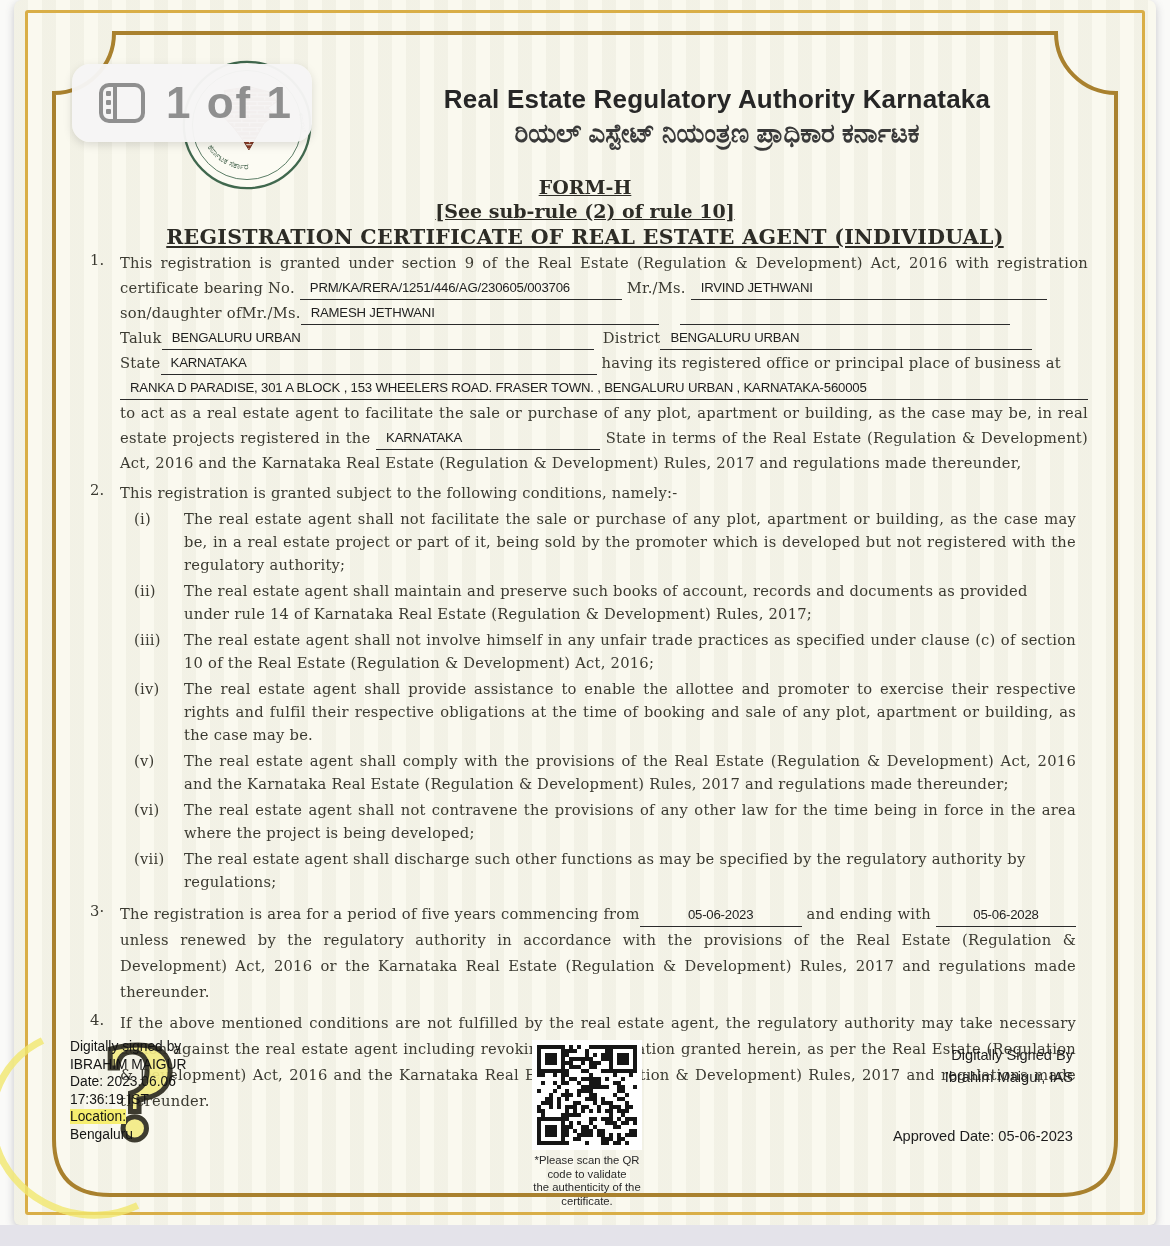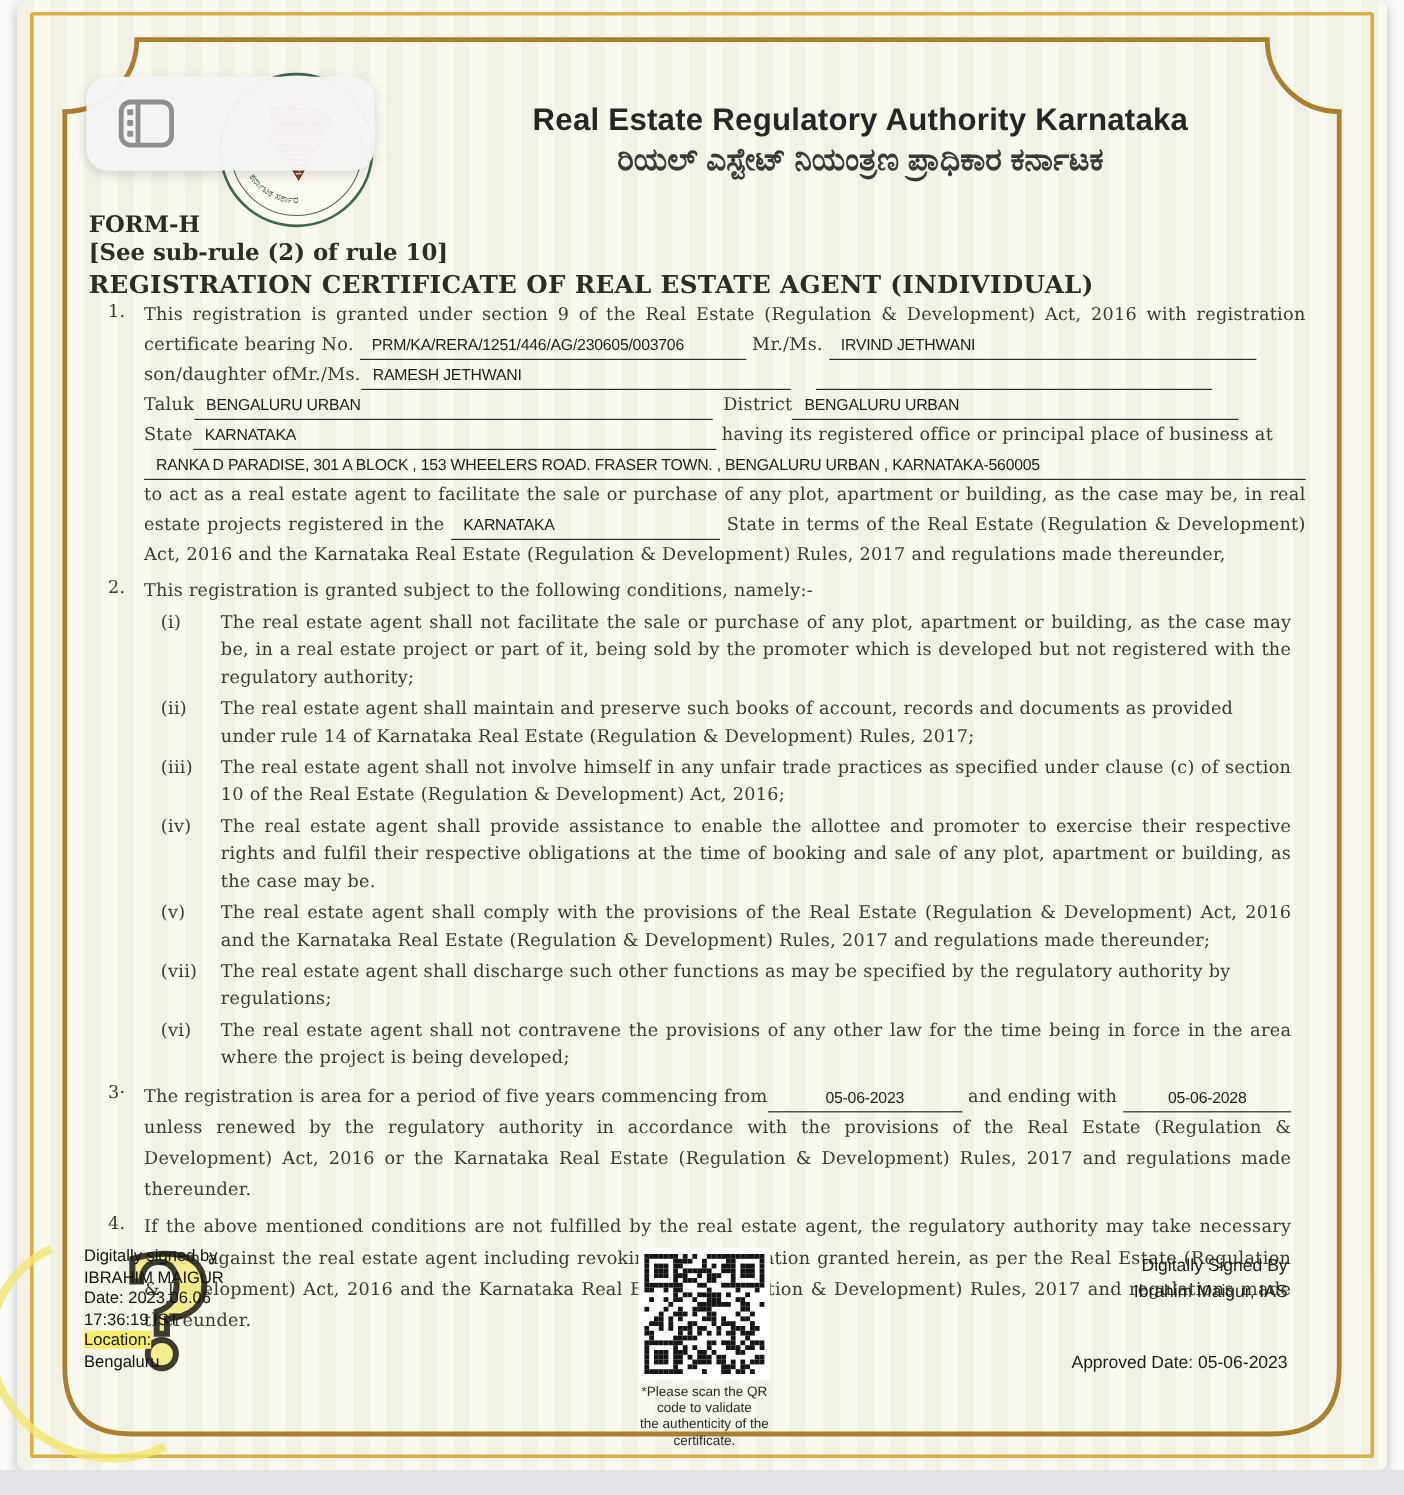--- a/index.html
+++ b/index.html
@@ -26,22 +26,22 @@
     background:rgba(246,245,245,.97);border-radius:18px;
     box-shadow:0 3px 10px rgba(0,0,0,.13);
     display:flex;align-items:center;gap:20px;padding-left:26px;box-sizing:border-box;z-index:5;
   }
   .badge-text{font-size:44px;font-weight:700;color:#8f8f8f;letter-spacing:2px;}
   
   .logo{position:absolute;left:166px;top:58px;z-index:1;}
   .title-block{position:absolute;left:316px;right:52px;top:84px;text-align:center;z-index:2;}
   .title-en{font-size:26px;font-weight:700;color:#262626;letter-spacing:.2px;}
   .title-kn{font-size:26px;font-weight:700;color:#3a3a3a;margin-top:3px;}
-  .form-head{position:absolute;left:60px;right:60px;top:176px;text-align:left;
-    font-family:"DejaVu Serif",serif;color:#2d2c26;z-index:2;}
+  .form-head{position:absolute;left:60px;right:60px;top:176px;text-align:center;
+    font-family:"DejaVu Serif",serif;color:#2d2c26;z-index:2;text-decoration:underline;}
   .form-name{font-size:19px;font-weight:700;}
   .form-subrule{font-size:19px;font-weight:700;margin-top:2px;}
   .form-title{font-size:20.5px;font-weight:700;margin-top:3px;letter-spacing:.3px;}
   
   .content{
     position:absolute;left:76px;right:80px;top:250px;
     font-family:"DejaVu Serif",serif;font-size:14.7px;color:#3b3a31;
     letter-spacing:.25px;
   }
   .item{display:flex;margin-bottom:5px;}
@@ -113,20 +113,21 @@
   </svg>
 
   <div class="badge">
     <svg width="48" height="42" viewBox="0 0 48 42">
       <rect x="3" y="3" width="42" height="36" rx="8" fill="none" stroke="#8f8f8f" stroke-width="4"></rect>
       <line x1="17" y1="3" x2="17" y2="39" stroke="#8f8f8f" stroke-width="4"></line>
       <rect x="8" y="9" width="5" height="5" rx="1" fill="#8f8f8f"></rect>
       <rect x="8" y="18" width="5" height="5" rx="1" fill="#8f8f8f"></rect>
       <rect x="8" y="27" width="5" height="5" rx="1" fill="#8f8f8f"></rect>
     </svg>
+    <span class="badge-text">1 of 1</span>
   </div>
 
   <div class="title-block">
     <div class="title-en">Real Estate Regulatory Authority Karnataka</div>
     <div class="title-kn">ರಿಯಲ್ ಎಸ್ಟೇಟ್ ನಿಯಂತ್ರಣ ಪ್ರಾಧಿಕಾರ ಕರ್ನಾಟಕ</div>
   </div>
   <div class="form-head">
     <div class="form-name">FORM-H</div>
     <div class="form-subrule">[See sub-rule (2) of rule 10]</div>
     <div class="form-title">REGISTRATION CERTIFICATE OF REAL ESTATE AGENT (INDIVIDUAL)</div>
@@ -185,26 +186,26 @@
             </div>
           <div class="cond">
               <div class="lbl">(iv)</div>
               <div class="txt">The real estate agent shall provide assistance to enable the allottee and promoter to exercise their respective rights and fulfil their respective obligations at the time of booking and sale of any plot, apartment or building, as the case may be.</div>
             </div>
           <div class="cond">
               <div class="lbl">(v)</div>
               <div class="txt">The real estate agent shall comply with the provisions of the Real Estate (Regulation &amp; Development) Act, 2016 and the Karnataka Real Estate (Regulation &amp; Development) Rules, 2017 and regulations made thereunder;</div>
             </div>
           <div class="cond">
+              <div class="lbl">(vi)</div>
+              <div class="txt">The real estate agent shall not contravene the provisions of any other law for the time being in force in the area where the project is being developed;</div>
+            </div>
+          <div class="cond">
               <div class="lbl">(vii)</div>
               <div class="txt" style="text-align:left">The real estate agent shall discharge such other functions as may be specified by the regulatory authority by regulations;</div>
-            </div>
-          <div class="cond">
-              <div class="lbl">(vi)</div>
-              <div class="txt">The real estate agent shall not contravene the provisions of any other law for the time being in force in the area where the project is being developed;</div>
             </div>
         </div>
       </div>
     </div>
 
     <div class="item">
       <div class="num">3·</div>
       <div class="body flow" style="line-height:26px">
         <span>The registration is area for a period of five years commencing from</span><span class="f center" style="width:162px">05-06-2023</span>
         <span>and ending with</span>

